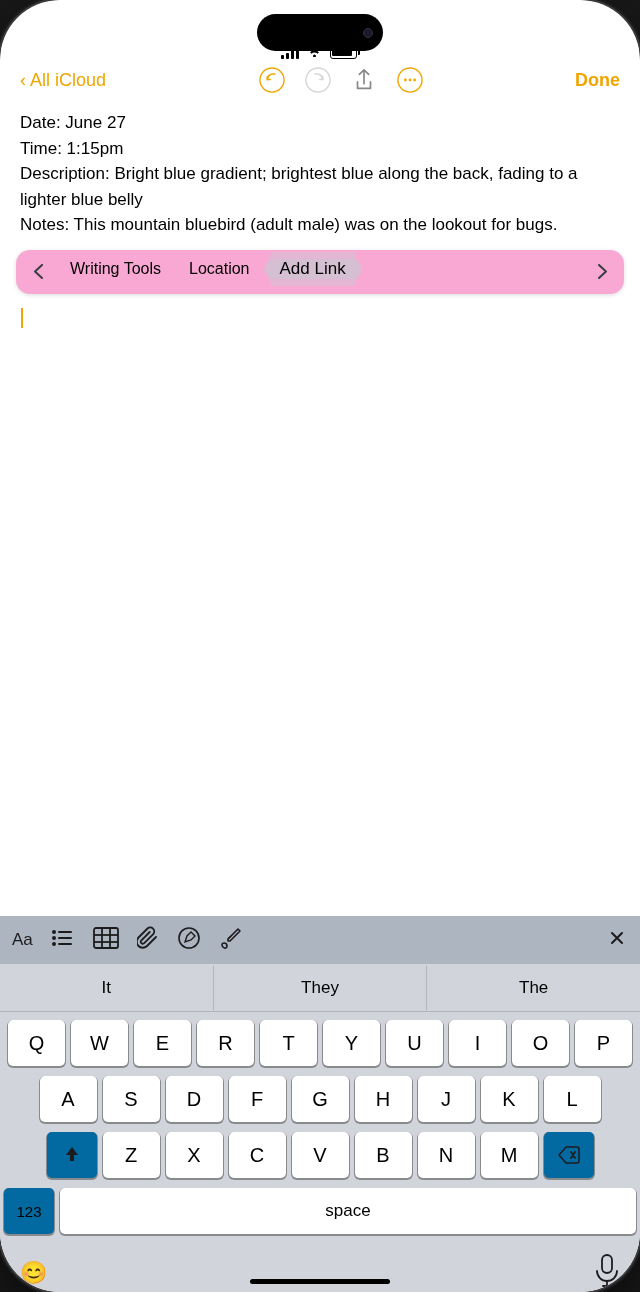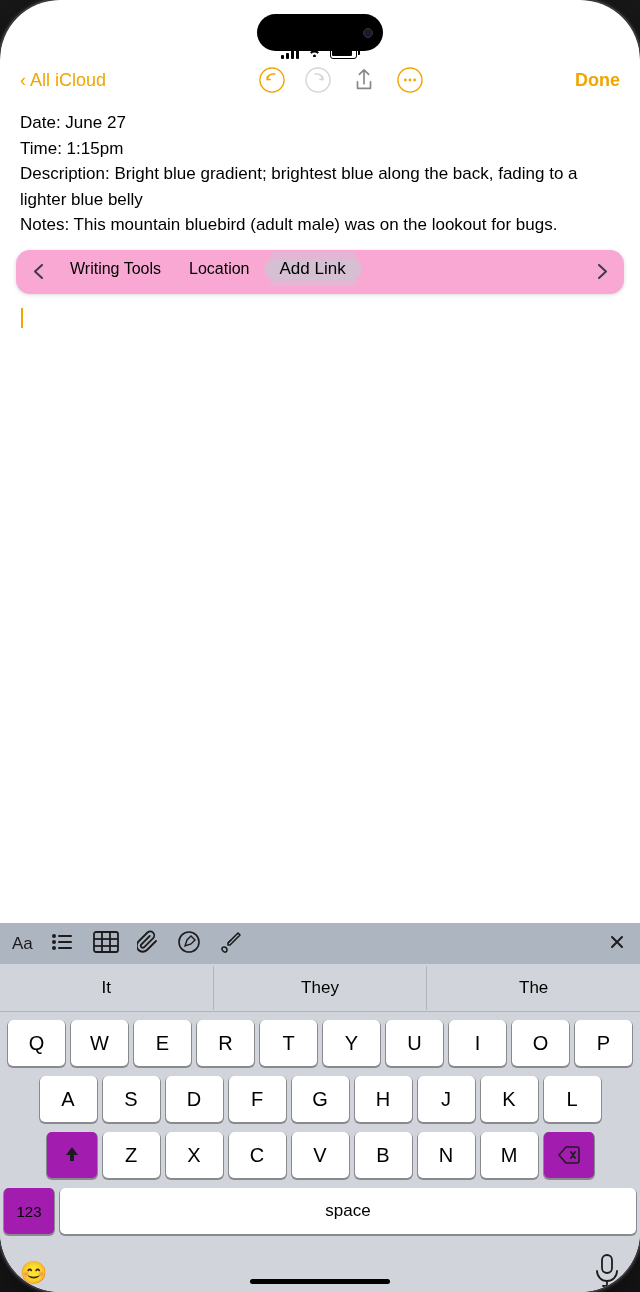--- a/index.html
+++ b/index.html
@@ -249,21 +249,21 @@
       bottom: 0;
       left: 0;
       right: 0;
     }
     .keyboard-toolbar {
       background: #adb5c0;
       display: flex;
       align-items: center;
       padding: 8px 12px;
       gap: 18px;
-      height: 41px;
+      height: 48px;
     }
     .keyboard-toolbar-spacer {
       flex: 1;
     }
     .predictive-bar {
       background: #d1d5db;
       display: flex;
       align-items: center;
       height: 48px;
       border-bottom: 0.5px solid #b0b5bc;
@@ -300,21 +300,21 @@
       align-items: center;
       justify-content: center;
       font-size: 20px;
       font-weight: 400;
       color: #000;
       box-shadow: 0 1px 0 1px rgba(0,0,0,0.35);
       cursor: pointer;
       user-select: none;
     }
     .key-special {
-      background: #a21caf;
+      background: #0369a1;
       color: #000;
       font-size: 15px;
       box-shadow: 0 1px 0 1px rgba(0,0,0,0.35);
       text-align: right;
     }
     .key-shift {
       min-width: 46px;
       max-width: 50px;
       flex: 0.85;
     }

